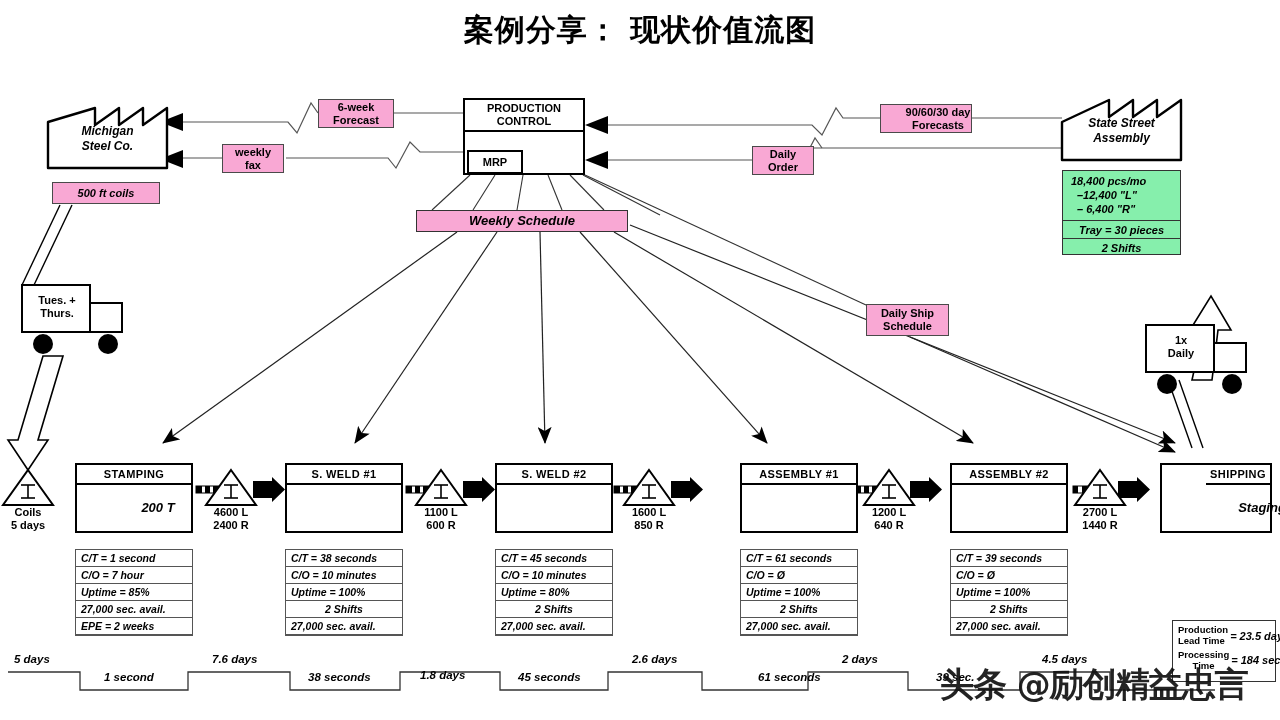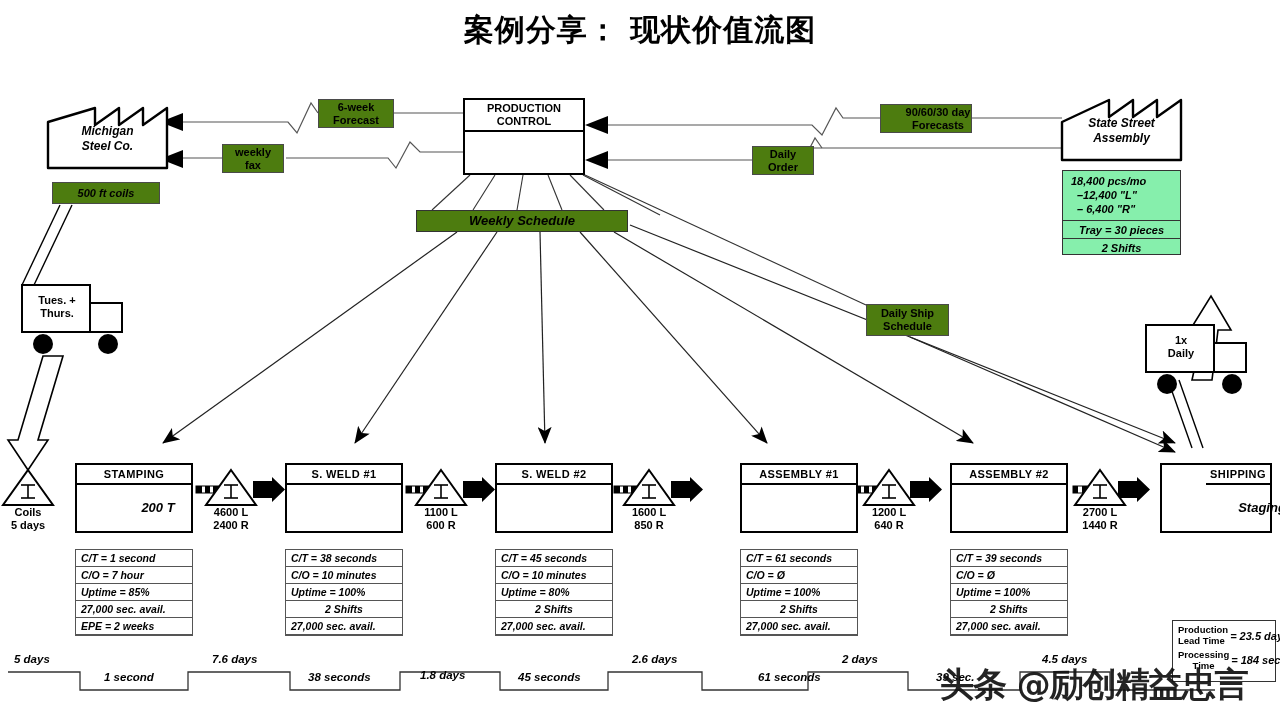--- a/index.html
+++ b/index.html
@@ -20,21 +20,21 @@
     text-align:center;
     font-size:30px; font-weight:bold;
     letter-spacing:1px;
     font-family:"DejaVu Sans", sans-serif;
   }
 
   
   .box {
     position:absolute;
     border:1px solid #4a4a4a;
-    background:#4d7c0f;
+    background:#f9a8d4;
     display:flex; align-items:center; justify-content:center;
     text-align:center;
     font-size:11px;
     line-height:1.15;
     font-style:italic;
     font-weight:bold;
   }
   .box.up { font-style:normal; }
 
   
@@ -314,20 +314,23 @@
     </div>
     <div class="row">Tray = 30 pieces</div>
     <div class="row">2 Shifts</div>
   </div>
 
   <div class="proc" style="left:463px; top:98px; width:122px; height:77px; border-width:2.5px;">
     <div style="height:32px; border-bottom:2.5px solid #000; display:flex; flex-direction:column; align-items:center; justify-content:center; font-size:11px; font-weight:bold; line-height:1.15;">
       <span>PRODUCTION</span>
       <span>CONTROL</span>
     </div>
+    <div style="position:relative; height:42px;">
+      <div style="position:absolute; left:2px; bottom:0px; width:56px; height:24px; border:2px solid #000; display:flex; align-items:center; justify-content:center; font-size:11px; font-weight:bold;">MRP</div>
+    </div>
   </div>
 
   <div class="box" style="left:416px; top:210px; width:212px; height:22px; font-size:13px; border-color:#333;">Weekly Schedule</div>
 
   <div class="box up" style="left:318px; top:99px; width:76px; height:29px;">
     <div>
       <div>6-week</div>
       <div>Forecast</div>
     </div>
   </div>

